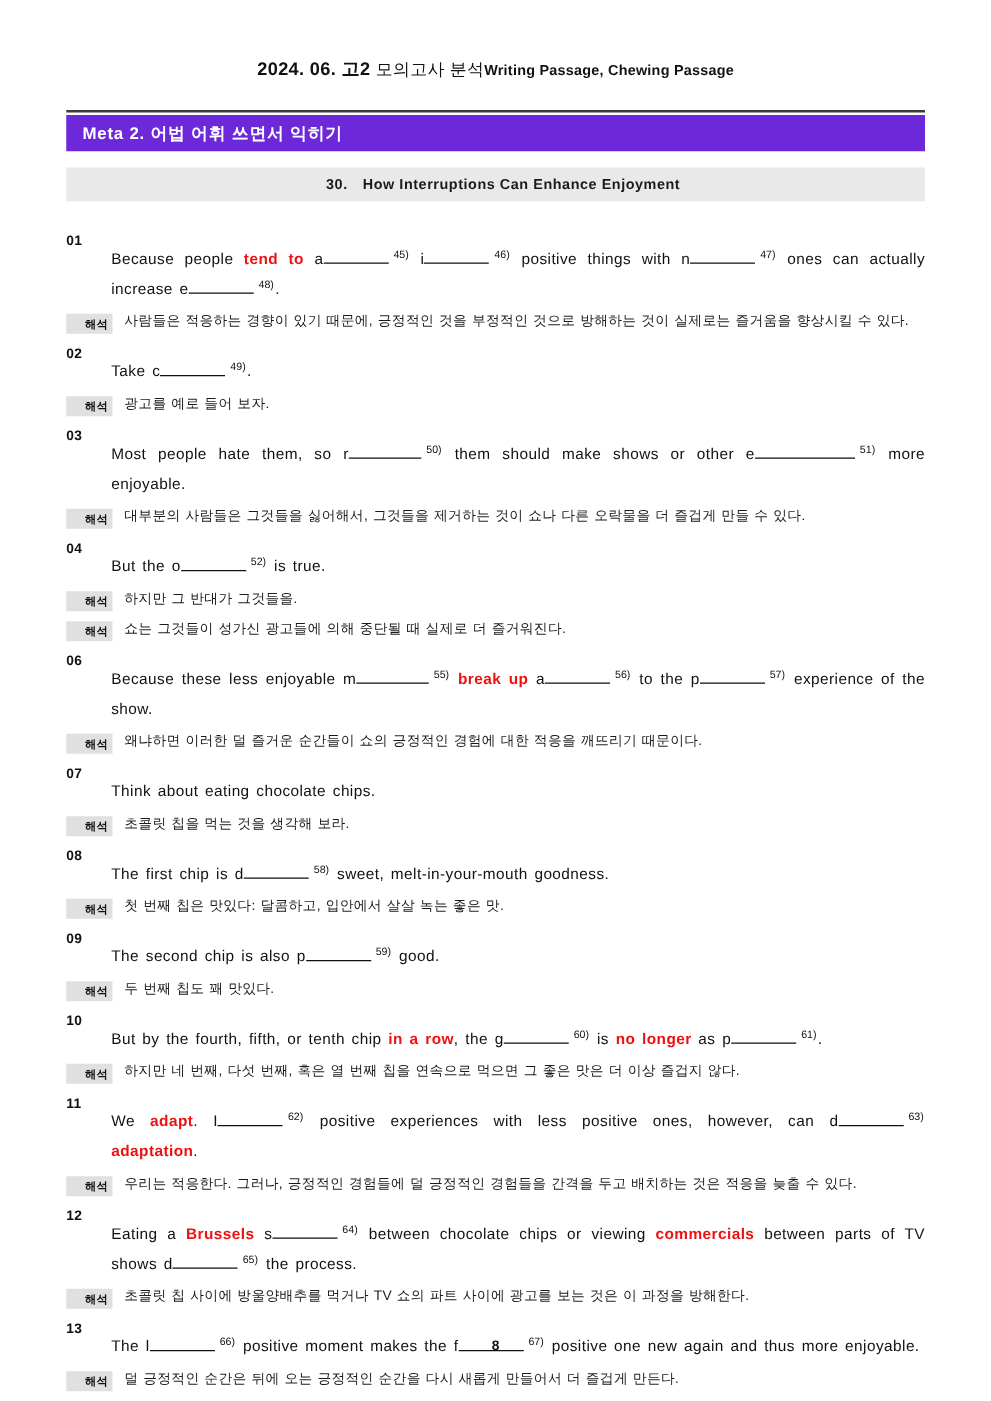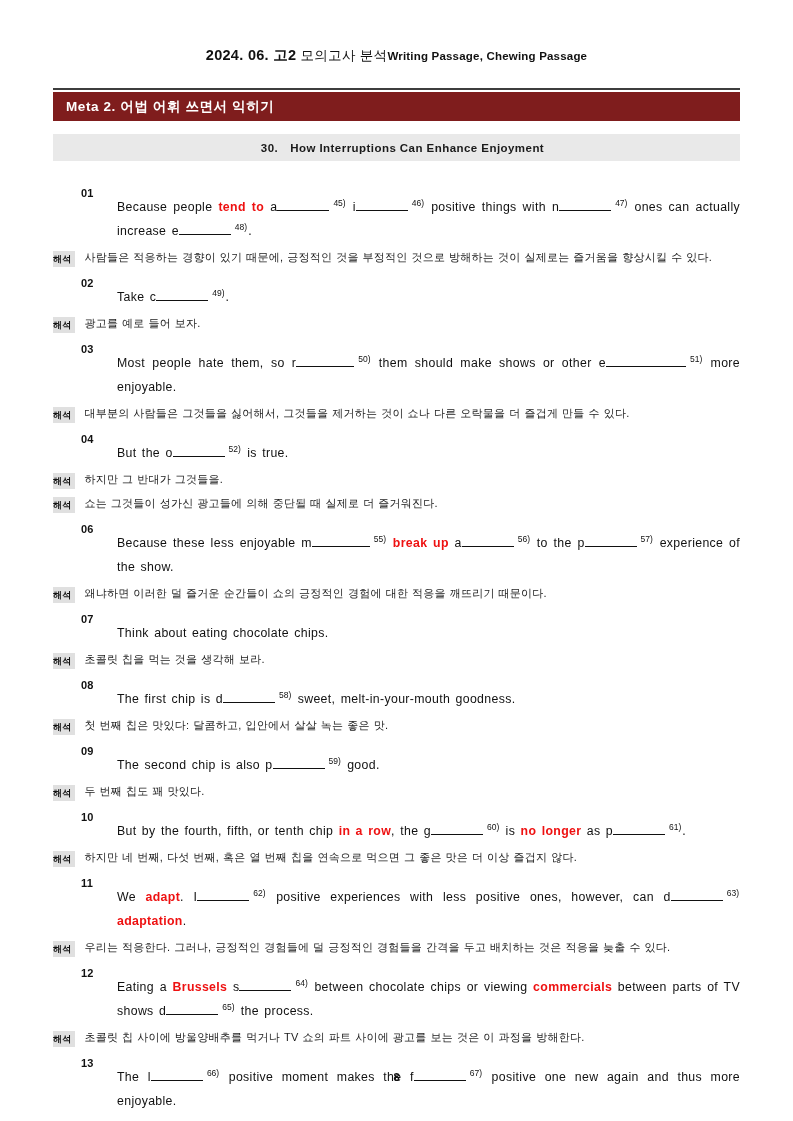--- a/index.html
+++ b/index.html
@@ -55,21 +55,21 @@
     height: 2px;
     background: #3d3d3d;
     width: 687px;
   }
 
   
   .meta-bar {
     margin-top: 2px;
     width: 687px;
     height: 29px;
-    background: #7f1d1d;
+    background: #6d28d9;
     color: #ffffff;
     display: flex;
     align-items: center;
     box-sizing: border-box;
     padding-left: 13px;
     font-size: 13.5px;
     font-weight: bold;
     letter-spacing: 0.6px;
     white-space: pre;
   }
@@ -104,21 +104,20 @@
     margin-bottom: 4px;
   }
 
   .row-num {
     flex: 0 0 36px;
     font-size: 11px;
     font-weight: bold;
     line-height: 24px;
     color: #111;
     letter-spacing: 0.2px;
-    margin-left: 28px;
   }
 
   .row-en {
     flex: 1 1 auto;
     font-size: 12.3px;
     line-height: 24px;
     letter-spacing: 0.35px;
     word-spacing: 1.6px;
     color: #111111;
     text-align: justify;
@@ -154,21 +153,21 @@
     display: flex;
     align-items: flex-start;
     margin-bottom: 4px;
   }
   .ko-badge {
     flex: 0 0 auto;
     background: #e0e0e0;
     color: #111111;
     font-size: 9px;
     font-weight: bold;
-    padding: 2px 4px 2px 0;
+    padding: 2px 4px 2px 15px;
     line-height: 12px;
     margin-right: 9px;
     margin-top: 4px;
     letter-spacing: 0.2px;
   }
   .ko-text {
     flex: 1 1 auto;
     font-size: 11px;
     line-height: 20px;
     letter-spacing: 0.25px;

